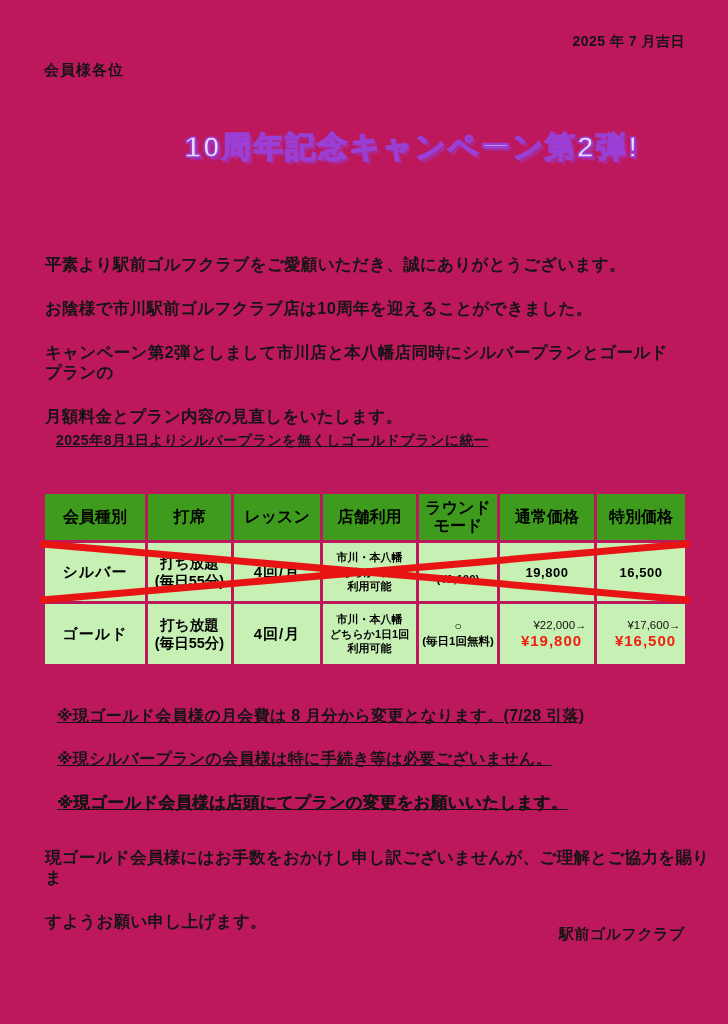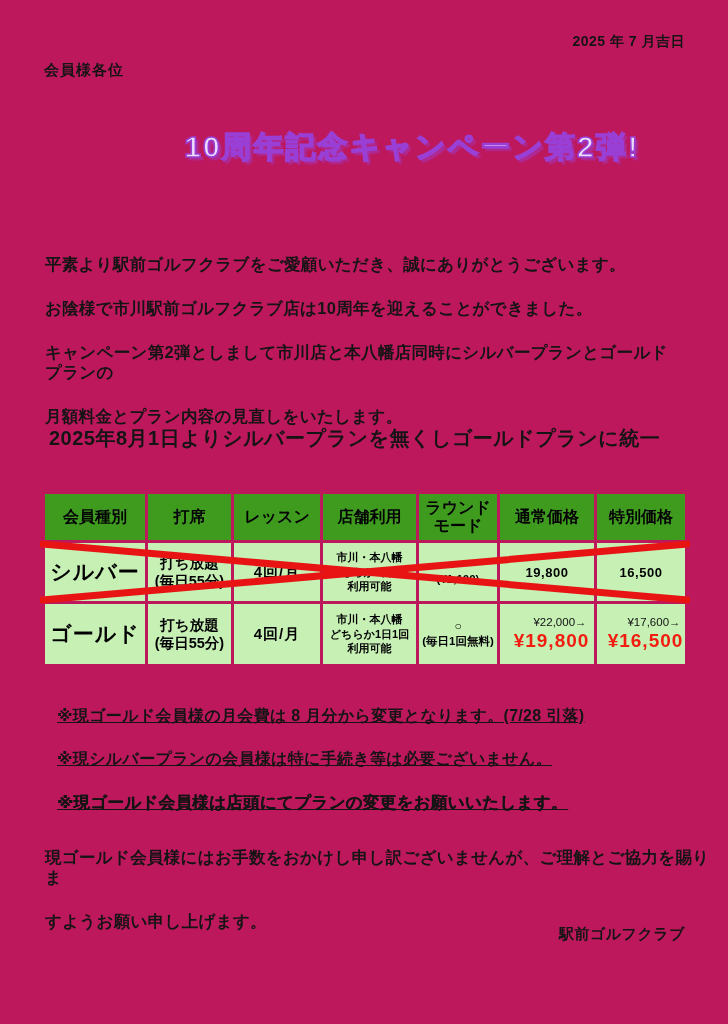--- a/index.html
+++ b/index.html
@@ -27,50 +27,50 @@
     -webkit-text-stroke:1.6px var(--title-purple);
     text-shadow:3px 3px 2px rgba(154,63,214,.55);
     padding-left:48px;
   }
   .paragraphs{position:absolute;top:222px;left:45px;right:46px;margin-top:32px;}
   .paragraphs p{
     margin:0 0 24px 0;
     font-size:16.5px;font-weight:600;line-height:20px;letter-spacing:.3px;
   }
   .section-heading{
-    position:absolute;top:421px;left:45px;margin:4px;
-    font-size:20px;font-weight:bold;letter-spacing:.5px;
+    position:absolute;top:421px;left:45px;margin:11px;
+    font-size:14px;font-weight:bold;letter-spacing:.5px;text-decoration:underline;
   }
   .pricing-table{
     position:absolute;top:491px;left:42px;
     width:646px;table-layout:fixed;
     border-collapse:separate;border-spacing:3px;
   }
   .pricing-table th{
     background:var(--header-green);
     color:#000;font-size:16px;font-weight:bold;
     height:46px;padding:0;line-height:1.15;
     white-space:pre-line;text-align:center;vertical-align:middle;
   }
   .pricing-table td{
     background:var(--row-green);
     color:#000;text-align:center;vertical-align:middle;
     padding:0;font-weight:bold;
   }
   tr.row-silver td{height:58px;}
   tr.row-gold td{height:60px;}
-  .cell-member{font-size:21px;letter-spacing:1px;}
+  .cell-member{font-size:15px;letter-spacing:1px;}
   .cell-practice{font-size:14.5px;white-space:pre-line;line-height:1.25;}
   .cell-lesson{font-size:15px;letter-spacing:1px;}
   .cell-store{font-size:11px;white-space:pre-line;line-height:1.35;}
   .round-mark{display:block;font-size:12px;line-height:1.2;font-weight:normal;}
   .round-note{display:block;font-size:11.5px;line-height:1.3;}
   .price-plain{font-size:13px;font-weight:normal;letter-spacing:.5px;}
   .price-old{display:block;font-size:11.5px;font-weight:normal;color:#111;line-height:1.3;padding-left:26px;}
-  .price-new{display:block;font-size:19px;font-weight:bold;color:var(--price-red);letter-spacing:1px;line-height:1.2;margin-left:9px;}
+  .price-new{display:block;font-size:15px;font-weight:bold;color:var(--price-red);letter-spacing:1px;line-height:1.2;margin-left:9px;}
   .cross-overlay{
     position:absolute;top:536px;left:40px;width:650px;height:72px;
     pointer-events:none;
   }
   .cross-overlay line{stroke:var(--accent-red);stroke-width:7;stroke-linecap:round;}
   .notes{position:absolute;top:706px;left:45px;right:30px;}
   .notes p{margin:0 0 23px 12px;font-size:16px;font-weight:600;line-height:20px;letter-spacing:.3px;text-decoration:underline;}
   .notes p.strong{font-weight:800;font-size:16.5px;text-shadow:.5px 0 0 currentColor;}
   .closing{position:absolute;top:847px;left:45px;right:18px;}
   .closing p{margin:0 0 24px 0;font-size:16.5px;font-weight:600;line-height:20px;letter-spacing:.3px;}

